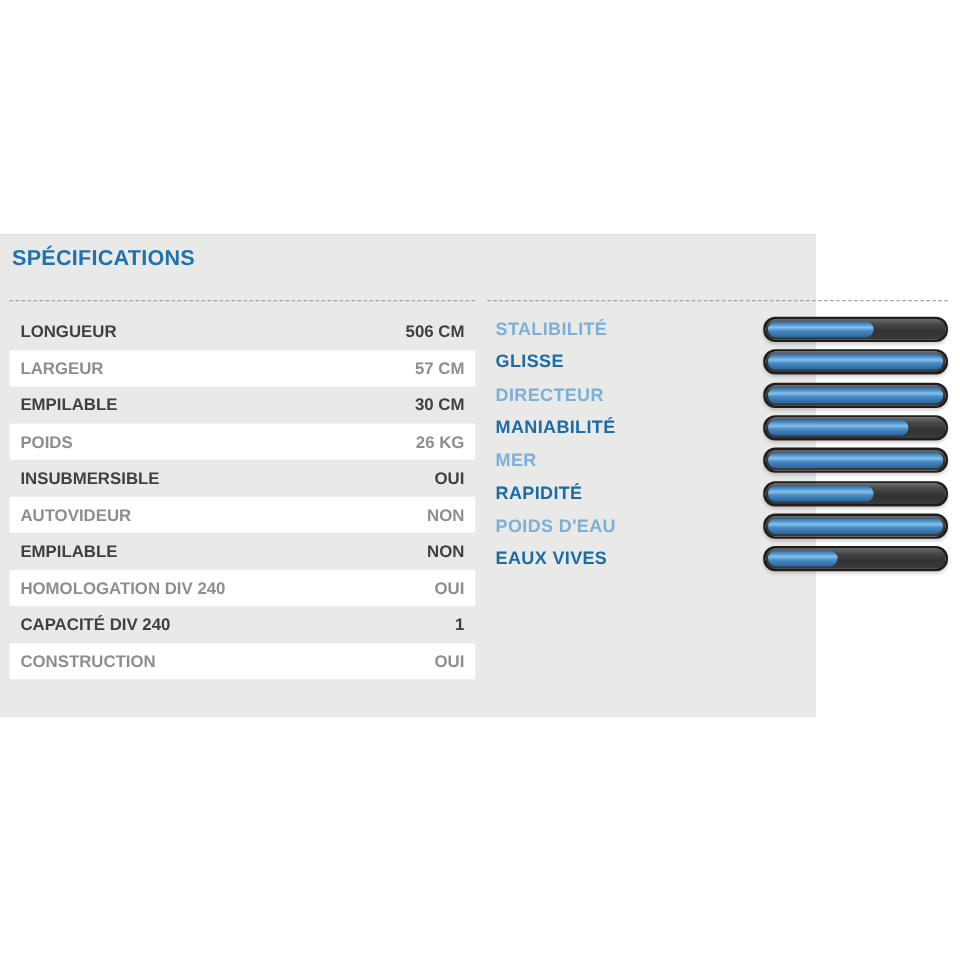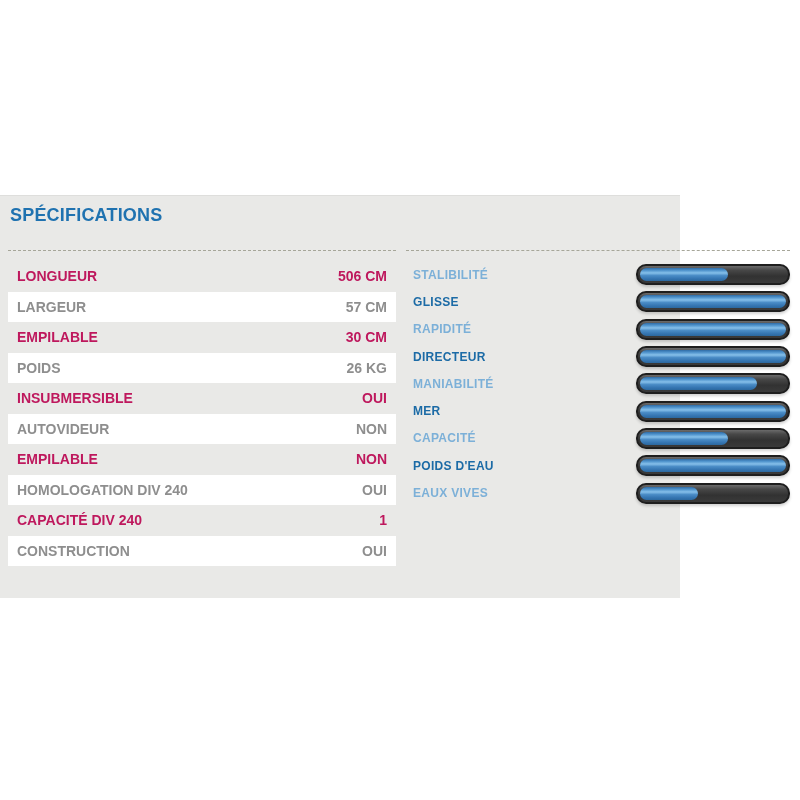--- a/index.html
+++ b/index.html
@@ -42,21 +42,21 @@
   }
   .spec-row {
     height: 30.5px;
     display: flex;
     align-items: center;
     justify-content: space-between;
     padding: 0 9px;
     box-sizing: border-box;
     font-size: 14px;
     font-weight: bold;
-    color: #be185d;
+    color: #404040;
   }
   .spec-row:nth-child(even) {
     background: #ffffff;
     color: #8e8e8e;
   }
   .spec-label { white-space: nowrap; }
   .spec-value { white-space: nowrap; margin-left: 27px; }
   
   .ratings-table {
     position: absolute;
@@ -68,21 +68,21 @@
     box-sizing: border-box;
   }
   .rating-row {
     height: 27.3px;
     display: flex;
     align-items: center;
     padding-left: 7px;
     box-sizing: border-box;
   }
   .rating-label {
-    font-size: 12px;
+    font-size: 15px;
     font-weight: bold;
     letter-spacing: 0.3px;
     color: #7cb0d8;
     white-space: nowrap;
   }
   .rating-row:nth-child(even) .rating-label {
     color: #1c6ba6;
   }
   .bar {
     margin-left: auto;
@@ -163,45 +163,39 @@
         <div class="bar-fill" style="width: 60%;"></div>
       </div>
     </div>
     <div class="rating-row">
       <span class="rating-label">GLISSE</span>
       <div class="bar">
         <div class="bar-fill" style="width: 100%;"></div>
       </div>
     </div>
     <div class="rating-row">
+      <span class="rating-label">DIRECTEUR</span>
+      <div class="bar">
+        <div class="bar-fill" style="width: 100%;"></div>
+      </div>
+    </div>
+    <div class="rating-row">
+      <span class="rating-label">MANIABILITÉ</span>
+      <div class="bar">
+        <div class="bar-fill" style="width: 80%;"></div>
+      </div>
+    </div>
+    <div class="rating-row">
+      <span class="rating-label">MER</span>
+      <div class="bar">
+        <div class="bar-fill" style="width: 100%;"></div>
+      </div>
+    </div>
+    <div class="rating-row">
       <span class="rating-label">RAPIDITÉ</span>
-      <div class="bar">
-        <div class="bar-fill" style="width: 100%;"></div>
-      </div>
-    </div>
-    <div class="rating-row">
-      <span class="rating-label">DIRECTEUR</span>
-      <div class="bar">
-        <div class="bar-fill" style="width: 100%;"></div>
-      </div>
-    </div>
-    <div class="rating-row">
-      <span class="rating-label">MANIABILITÉ</span>
-      <div class="bar">
-        <div class="bar-fill" style="width: 80%;"></div>
-      </div>
-    </div>
-    <div class="rating-row">
-      <span class="rating-label">MER</span>
-      <div class="bar">
-        <div class="bar-fill" style="width: 100%;"></div>
-      </div>
-    </div>
-    <div class="rating-row">
-      <span class="rating-label">CAPACITÉ</span>
       <div class="bar">
         <div class="bar-fill" style="width: 60%;"></div>
       </div>
     </div>
     <div class="rating-row">
       <span class="rating-label">POIDS D'EAU</span>
       <div class="bar">
         <div class="bar-fill" style="width: 100%;"></div>
       </div>
     </div>

